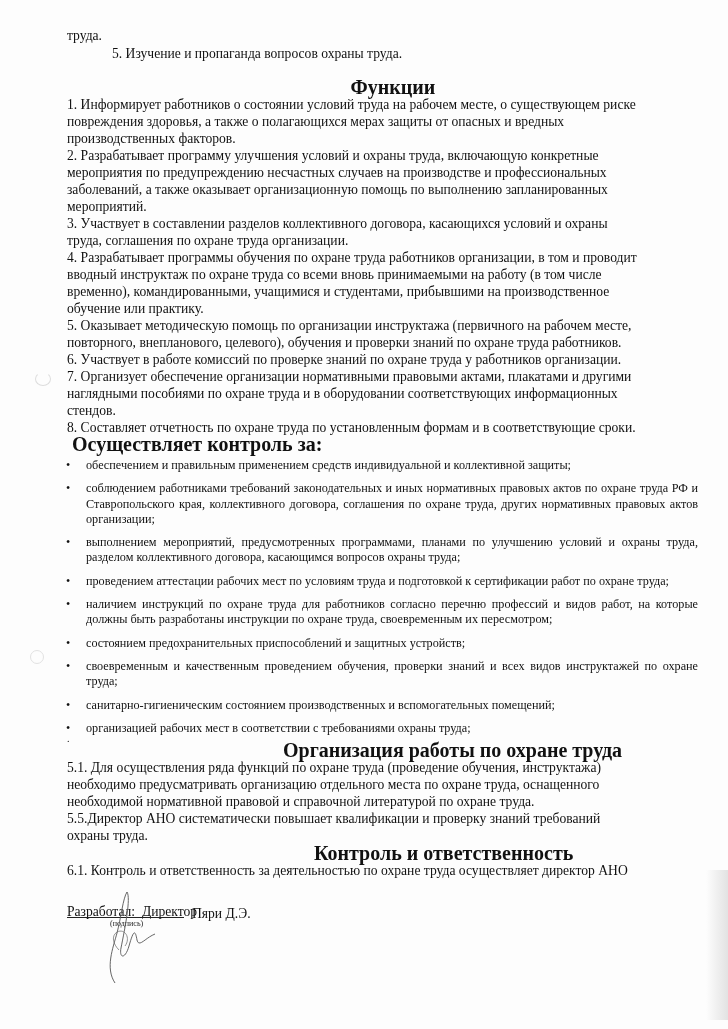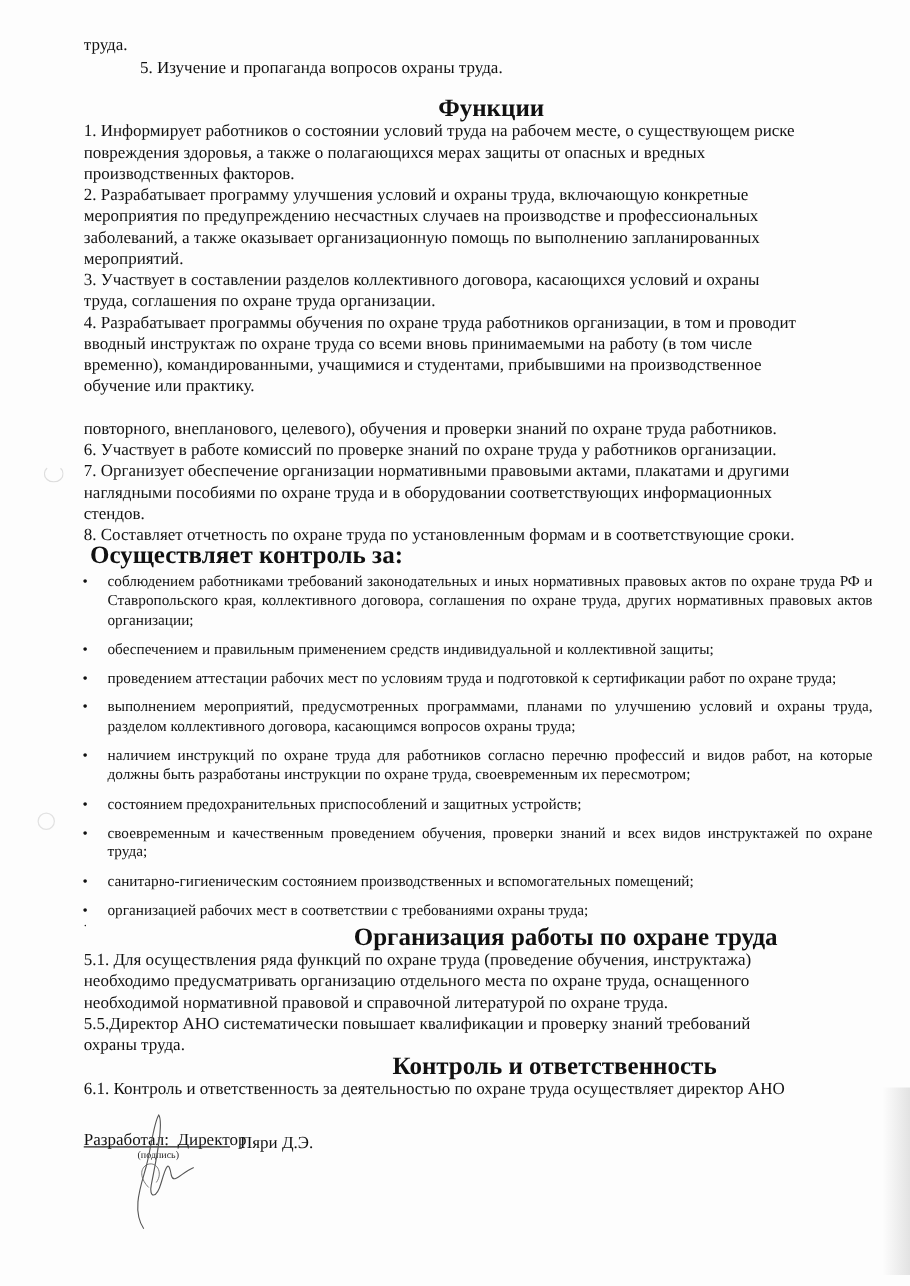--- a/index.html
+++ b/index.html
@@ -40,34 +40,35 @@
   <div class="line" style="left:67px; top:147px;">2. Разрабатывает программу улучшения условий и охраны труда, включающую конкретные</div>
   <div class="line" style="left:67px; top:181px;">заболеваний, а также оказывает организационную помощь по выполнению запланированных</div>
   <div class="line" style="left:67px; top:164px;">мероприятия по предупреждению несчастных случаев на производстве и профессиональных</div>
   <div class="line" style="left:67px; top:198px;">мероприятий.</div>
   <div class="line" style="left:67px; top:215px;">3. Участвует в составлении разделов коллективного договора, касающихся условий и охраны</div>
   <div class="line" style="left:67px; top:232px;">труда, соглашения по охране труда организации.</div>
   <div class="line" style="left:67px; top:249px;">4. Разрабатывает программы обучения по охране труда работников организации, в том и проводит</div>
   <div class="line" style="left:67px; top:266px;">вводный инструктаж по охране труда со всеми вновь принимаемыми на работу (в том числе</div>
   <div class="line" style="left:67px; top:283px;">временно), командированными, учащимися и студентами, прибывшими на производственное</div>
   <div class="line" style="left:67px; top:300px;">обучение или практику.</div>
+  <div class="line" style="left:67px; top:317px;">5. Оказывает методическую помощь по организации инструктажа (первичного на рабочем месте,</div>
   <div class="line" style="left:67px; top:334px;">повторного, внепланового, целевого), обучения и проверки знаний по охране труда работников.</div>
   <div class="line" style="left:67px; top:351px;">6. Участвует в работе комиссий по проверке знаний по охране труда у работников организации.</div>
   <div class="line" style="left:67px; top:368px;">7. Организует обеспечение организации нормативными правовыми актами, плакатами и другими</div>
   <div class="line" style="left:67px; top:385px;">наглядными пособиями по охране труда и в оборудовании соответствующих информационных</div>
   <div class="line" style="left:67px; top:402px;">стендов.</div>
   <div class="line" style="left:67px; top:419px;">8. Составляет отчетность по охране труда по установленным формам и в соответствующие сроки.</div>
 
   <div class="heading" style="left:72px; top:436px;">Осуществляет контроль за:</div>
 
   <ul class="bullet-list" style="top:458px;">
+    <li>обеспечением и правильным применением средств индивидуальной и коллективной защиты;</li>
     <li>соблюдением работниками требований законодательных и иных нормативных правовых актов по охране труда РФ и Ставропольского края, коллективного договора, соглашения по охране труда, других нормативных правовых актов организации;</li>
-    <li>обеспечением и правильным применением средств индивидуальной и коллективной защиты;</li>
+    <li>выполнением мероприятий, предусмотренных программами, планами по улучшению условий и охраны труда, разделом коллективного договора, касающимся вопросов охраны труда;</li>
     <li>проведением аттестации рабочих мест по условиям труда и подготовкой к сертификации работ по охране труда;</li>
-    <li>выполнением мероприятий, предусмотренных программами, планами по улучшению условий и охраны труда, разделом коллективного договора, касающимся вопросов охраны труда;</li>
     <li>наличием инструкций по охране труда для работников согласно перечню профессий и видов работ, на которые должны быть разработаны инструкции по охране труда, своевременным их пересмотром;</li>
     <li class="tight">состоянием предохранительных приспособлений и защитных устройств;</li>
     <li>своевременным и качественным проведением обучения, проверки знаний и всех видов инструктажей по охране труда;</li>
     <li class="tight">санитарно-гигиеническим состоянием производственных и вспомогательных помещений;</li>
     <li class="tight">организацией рабочих мест в соответствии с требованиями охраны труда;</li>
   </ul>
 
   <div class="line" style="left:67px; top:730px; font-size:10px;">.</div>
 
   <div class="heading" style="left:283px; top:742px;">Организация работы по охране труда</div>

